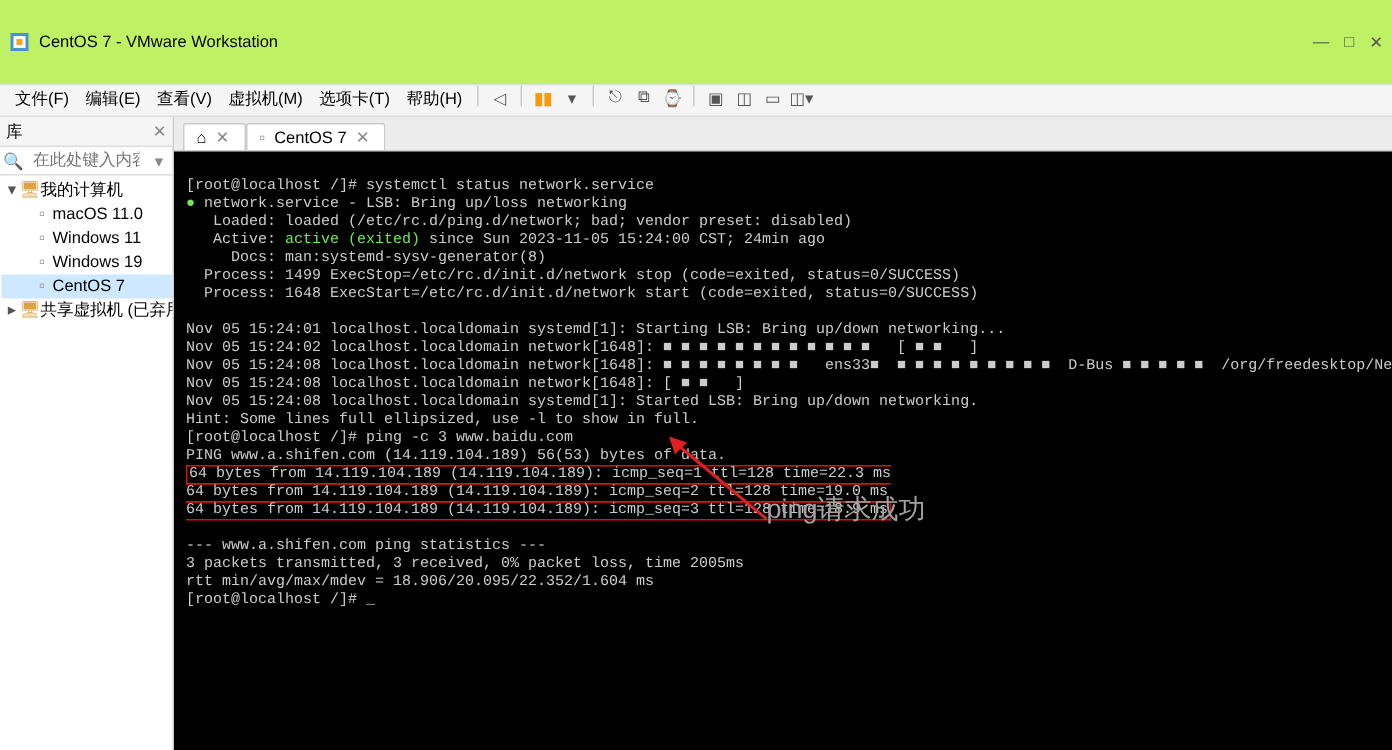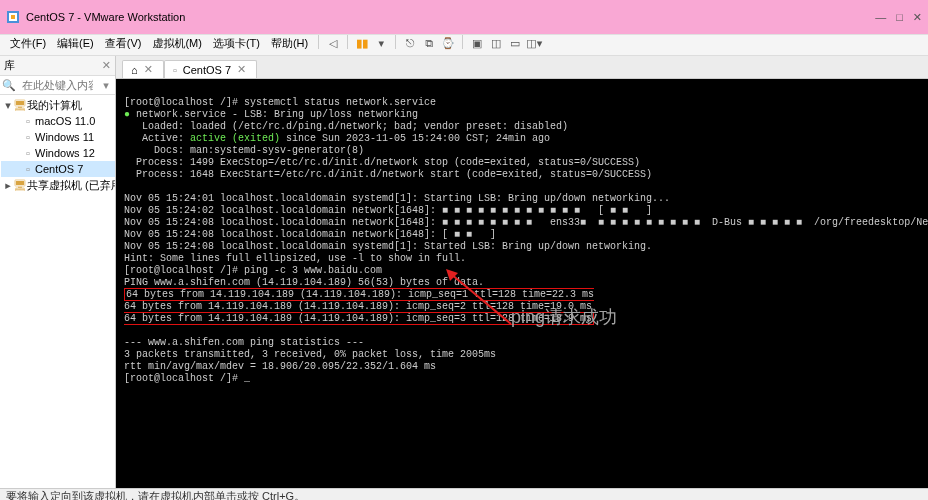--- a/index.html
+++ b/index.html
@@ -1,16 +1,16 @@
 <!DOCTYPE html>
 <html><head>
 <meta charset="utf-8">
 <style>
   html,body{margin:0;padding:0;width:928px;height:500px;background:#fff;font-family:"Microsoft YaHei",Tahoma,sans-serif;font-size:11px;color:#000;overflow:hidden}
-  .titlebar{height:24px;background:#f9a8d4;border-bottom:1px solid #e0e0e0;display:flex;align-items:center;padding:5px 6px;justify-content:space-between}
+  .titlebar{height:24px;background:#bef264;border-bottom:1px solid #e0e0e0;display:flex;align-items:center;padding:16px 6px;justify-content:space-between}
   .titlebar .tleft{display:flex;align-items:center;gap:6px}
   .app-icon{width:14px;height:14px;display:inline-block}
   .winbtns{display:flex;gap:10px;color:#555}
   .winbtns span{cursor:default}
   .menubar{height:20px;background:#f5f5f5;display:flex;align-items:flex-start;padding:0 6px;gap:3px;border-bottom:1px solid #ddd}
   .menubar .mi{padding:1px 4px}
   .menubar .sep{width:1px;height:14px;background:#ccc;margin:0 3px}
   .tb-ico{width:16px;height:16px;display:inline-flex;align-items:center;justify-content:center;color:#555}
   .tb-pause{color:#f39c12;font-weight:bold}
   .body{display:flex;height:432px}
@@ -90,21 +90,21 @@
     </div>
     <div class="searchrow">
       <span class="sico">🔍</span>
       <input placeholder="在此处键入内容进行搜索" style="">
       <span class="sico">▾</span>
     </div>
     <div class="tree">
       <div class="node"><span class="tw">▾</span><span class="fico">🖥</span><span>我的计算机</span></div>
       <div class="node child"><span class="cico">▫</span><span>macOS 11.0</span></div>
       <div class="node child"><span class="cico">▫</span><span>Windows 11</span></div>
-      <div class="node child"><span class="cico">▫</span><span>Windows 12</span></div>
+      <div class="node child"><span class="cico">▫</span><span>Windows 19</span></div>
       <div class="node child sel"><span class="cico">▫</span><span>CentOS 7</span></div>
       <div class="node"><span class="tw">▸</span><span class="fico">🖥</span><span>共享虚拟机 (已弃用)</span></div>
     </div>
   </div>
 
   <div class="main">
     <div class="tabs">
       <span class="tab home">
           <span>⌂</span>
           <span class="x">✕</span>

